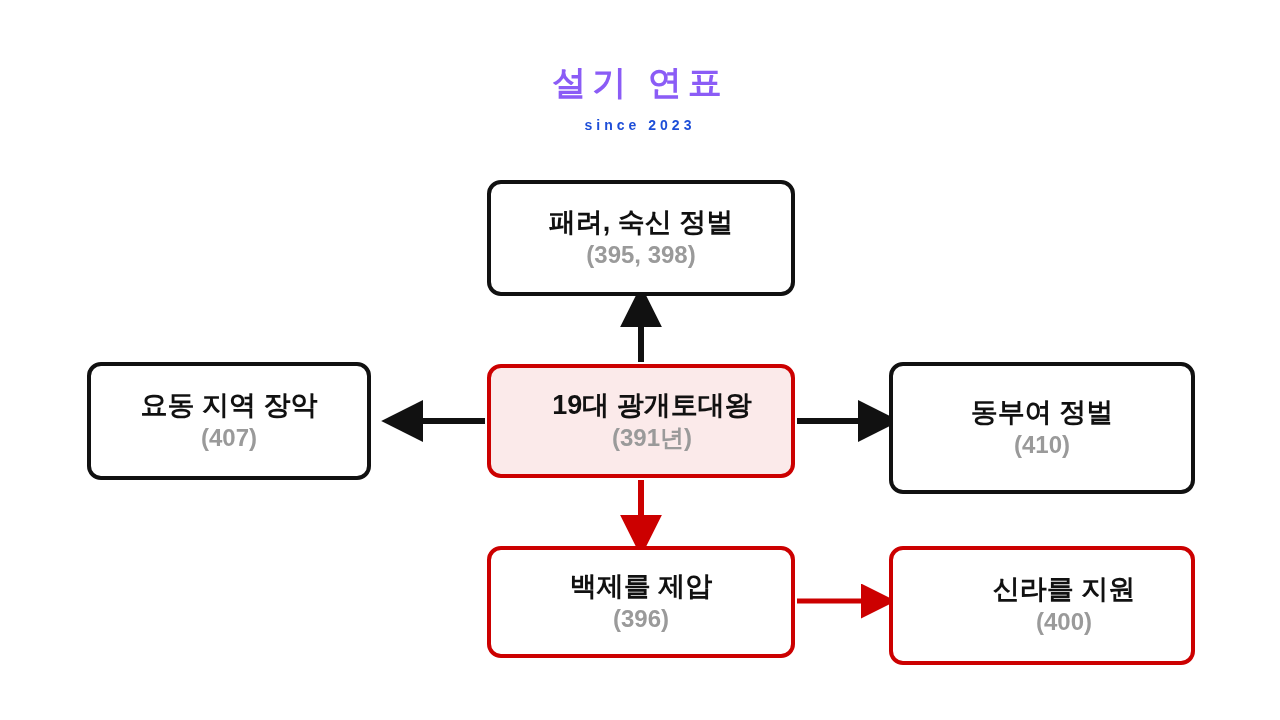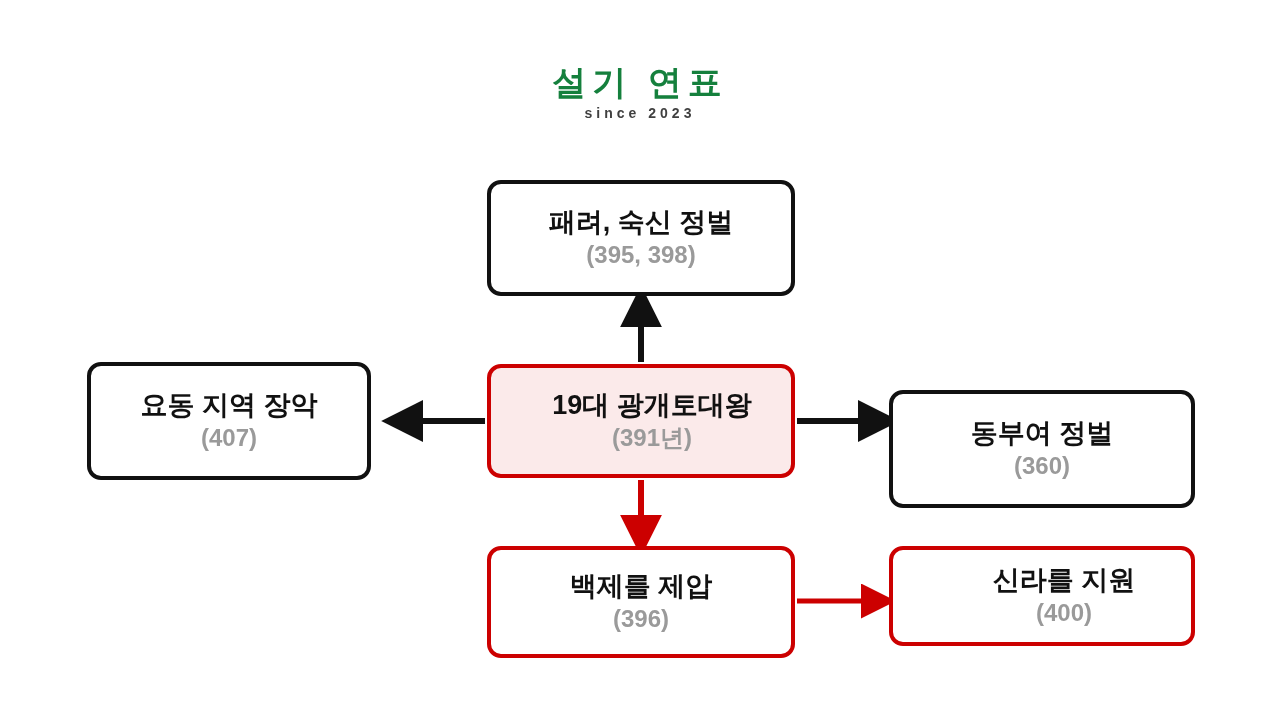--- a/index.html
+++ b/index.html
@@ -26,29 +26,29 @@
     left: 0;
     right: 0;
     top: 62px;
     text-align: center;
     user-select: none;
   }
   .watermark .wm-title {
     font-size: 34px;
     font-weight: 700;
     letter-spacing: 6px;
-    color: #15803d;
+    color: #8b5cf6;
     line-height: 1.2;
   }
   .watermark .wm-sub {
-    margin-top: 2px;
+    margin-top: 14px;
     font-size: 14px;
     font-weight: 700;
     letter-spacing: 4px;
-    color: #404040;
+    color: #1d4ed8;
   }
 
   
   #arrows {
     position: absolute;
     left: 0;
     top: 0;
     width: 1280px;
     height: 720px;
     pointer-events: none;
@@ -87,23 +87,23 @@
   }
   .node.center {
     border-color: #cc0000;
     background: #fbeaea;
   }
 
   
   #node-center { left: 487px; top: 364px; width: 308px; height: 114px; padding-left: 22px; }
   #node-top    { left: 487px; top: 180px; width: 308px; height: 116px; }
   #node-left   { left: 87px;  top: 362px; width: 284px; height: 118px; }
-  #node-right  { left: 889px; top: 362px; width: 306px; height: 118px; margin-top: 28px; }
+  #node-right  { left: 889px; top: 362px; width: 306px; height: 132px; }
   #node-bottom { left: 487px; top: 546px; width: 308px; height: 112px; }
-  #node-bottom-right { left: 889px; top: 546px; width: 306px; height: 100px; padding-left: 44px; }
+  #node-bottom-right { left: 889px; top: 546px; width: 306px; height: 119px; padding-left: 44px; }
 </style>
 </head>
 <body>
 
 <div id="stage">
 
   <div class="watermark">
     <div class="wm-title">설기 연표</div>
     <div class="wm-sub">since 2023</div>
   </div>
@@ -139,21 +139,21 @@
     <div class="n-year">(395, 398)</div>
   </div>
 
   <div class="node" id="node-left">
     <div class="n-title">요동 지역 장악</div>
     <div class="n-year">(407)</div>
   </div>
 
   <div class="node" id="node-right">
     <div class="n-title">동부여 정벌</div>
-    <div class="n-year">(360)</div>
+    <div class="n-year">(410)</div>
   </div>
 
   <div class="node accent" id="node-bottom">
     <div class="n-title">백제를 제압</div>
     <div class="n-year">(396)</div>
   </div>
 
   <div class="node accent" id="node-bottom-right">
     <div class="n-title">신라를 지원</div>
     <div class="n-year">(400)</div>

